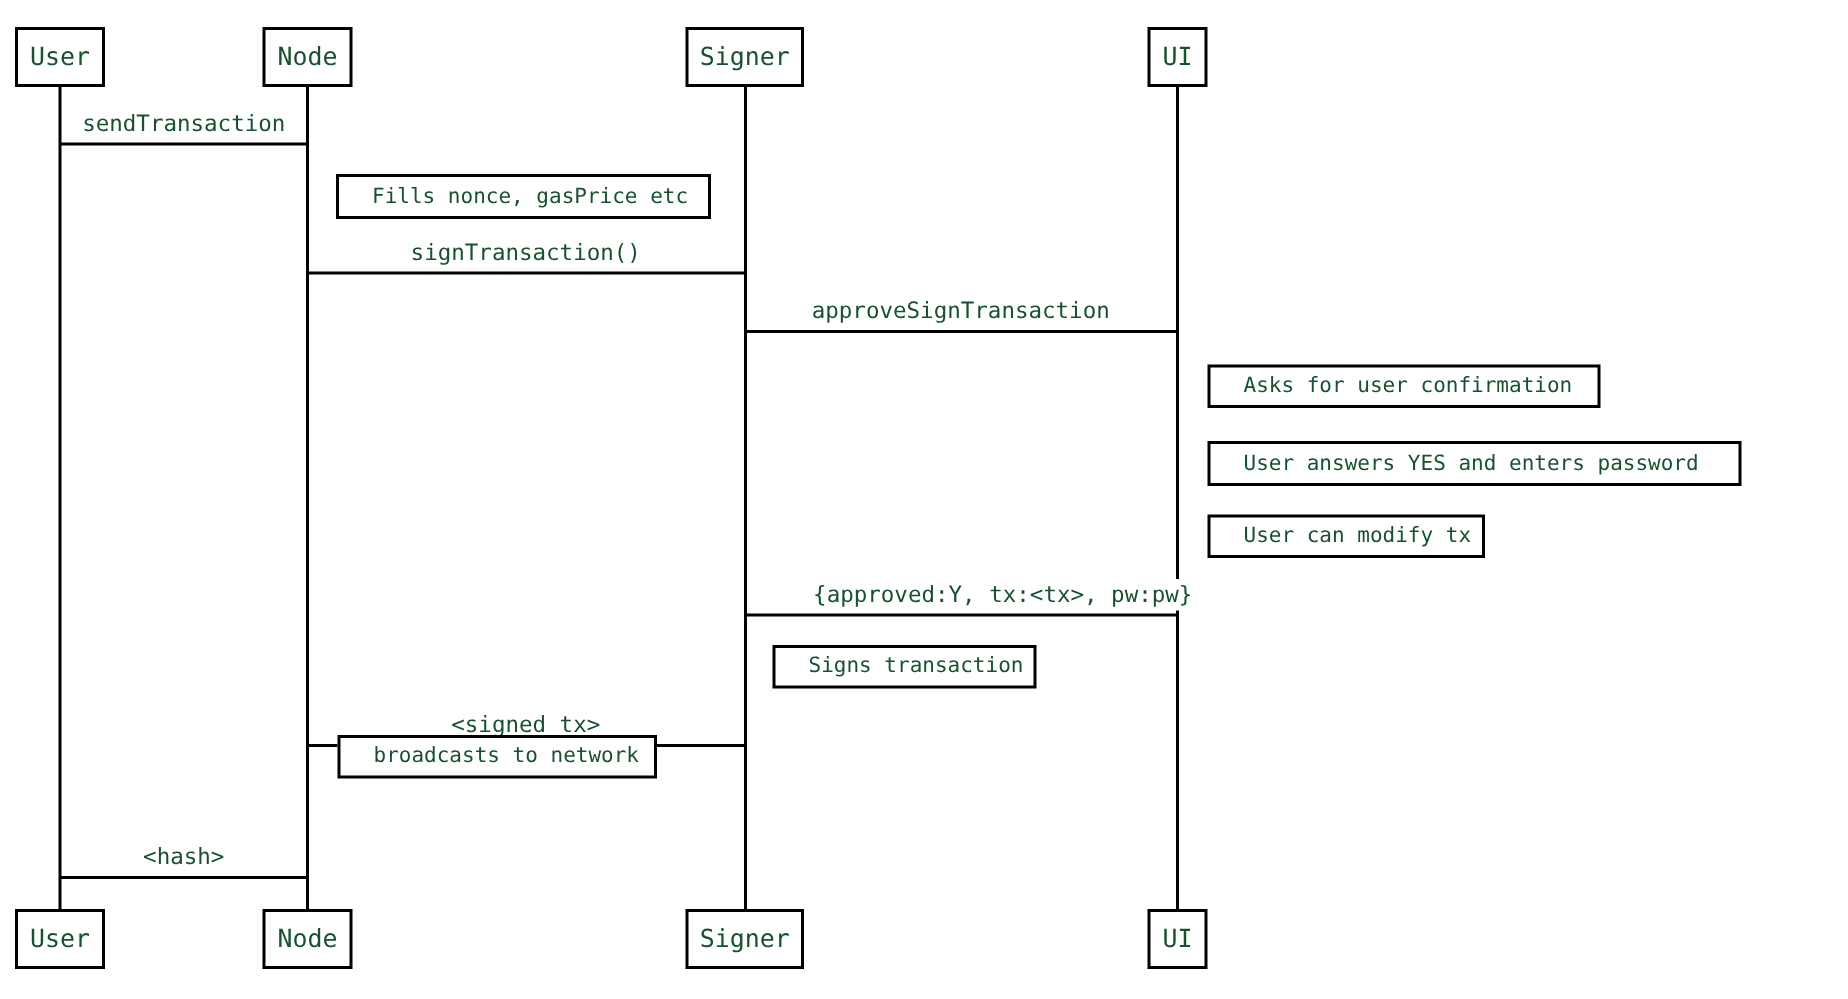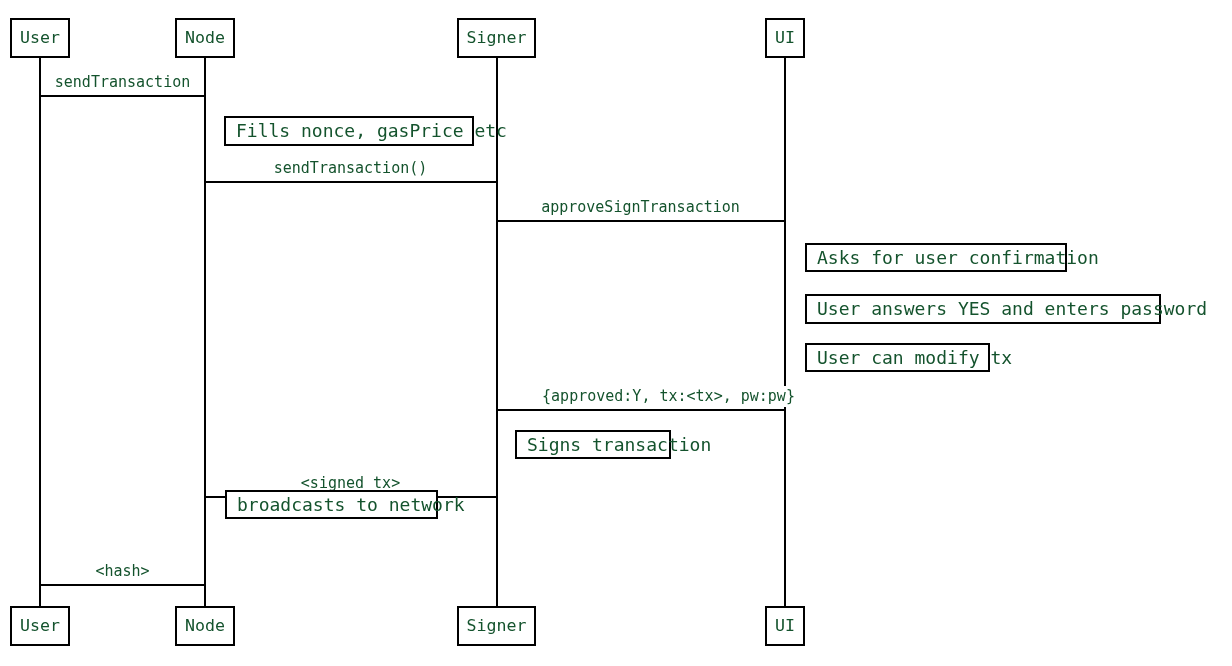--- a/index.html
+++ b/index.html
@@ -46,23 +46,23 @@
     height: 21px;
     white-space: nowrap;
     background: #ffffff;
     z-index: 2;
   }
   .note-box {
     position: absolute;
     box-sizing: border-box;
     border: 2px solid #000000;
     background: #ffffff;
-    font-size: 18px;
+    font-size: 14px;
     white-space: nowrap;
-    padding-left: 10px;
+    padding-left: 22px;
     overflow: visible;
     z-index: 3;
   }
 </style>
 </head>
 <body>
 
 <div id="diagram">
 
 <div class="actor-box" style="left: 10px; top: 18px; width: 60px; height: 40px; line-height: 36px;">
@@ -91,21 +91,21 @@
     </div>
     <div class="actor-box" style="left: 765px; top: 606px; width: 40px; height: 40px; line-height: 36px;">
       <span>UI</span>
     </div>
     <div class="lifeline" style="left: 784px; top: 58px; height: 548px;"></div>
     <div>
       <div class="msg-label" style="left: 122.5px; top: 72px;">sendTransaction</div>
       <div class="msg-line" style="left: 40px; width: 165px; top: 95px;"></div>
     </div>
     <div>
-      <div class="msg-label" style="left: 350.5px; top: 158px;">sendTransaction()</div>
+      <div class="msg-label" style="left: 350.5px; top: 158px;">signTransaction()</div>
       <div class="msg-line" style="left: 205px; width: 291px; top: 181px;"></div>
     </div>
     <div>
       <div class="msg-label" style="left: 640.5px; top: 197px;">approveSignTransaction</div>
       <div class="msg-line" style="left: 496px; width: 289px; top: 220px;"></div>
     </div>
     <div>
       <div class="msg-label" style="left: 640.5px; top: 386px; margin-left: 28px;">{approved:Y, tx:&lt;tx&gt;, pw:pw}</div>
       <div class="msg-line" style="left: 496px; width: 289px; top: 409px;"></div>
     </div>
@@ -122,19 +122,19 @@
     </div>
     <div class="note-box" style="left: 805px; top: 243px; width: 262px; height: 29px; line-height: 25px;">
       <span>Asks for user confirmation</span>
     </div>
     <div class="note-box" style="left: 805px; top: 294px; width: 356px; height: 30px; line-height: 26px;">
       <span>User answers YES and enters password</span>
     </div>
     <div class="note-box" style="left: 805px; top: 343px; width: 185px; height: 29px; line-height: 25px;">
       <span>User can modify tx</span>
     </div>
-    <div class="note-box" style="left: 515px; top: 430px; width: 156px; height: 29px; line-height: 25px;">
+    <div class="note-box" style="left: 515px; top: 430px; width: 176px; height: 29px; line-height: 25px;">
       <span>Signs transaction</span>
     </div>
     <div class="note-box" style="left: 225px; top: 490px; width: 213px; height: 29px; line-height: 25px;">
       <span>broadcasts to network</span>
     </div>
   </div>
 
 </body></html>

